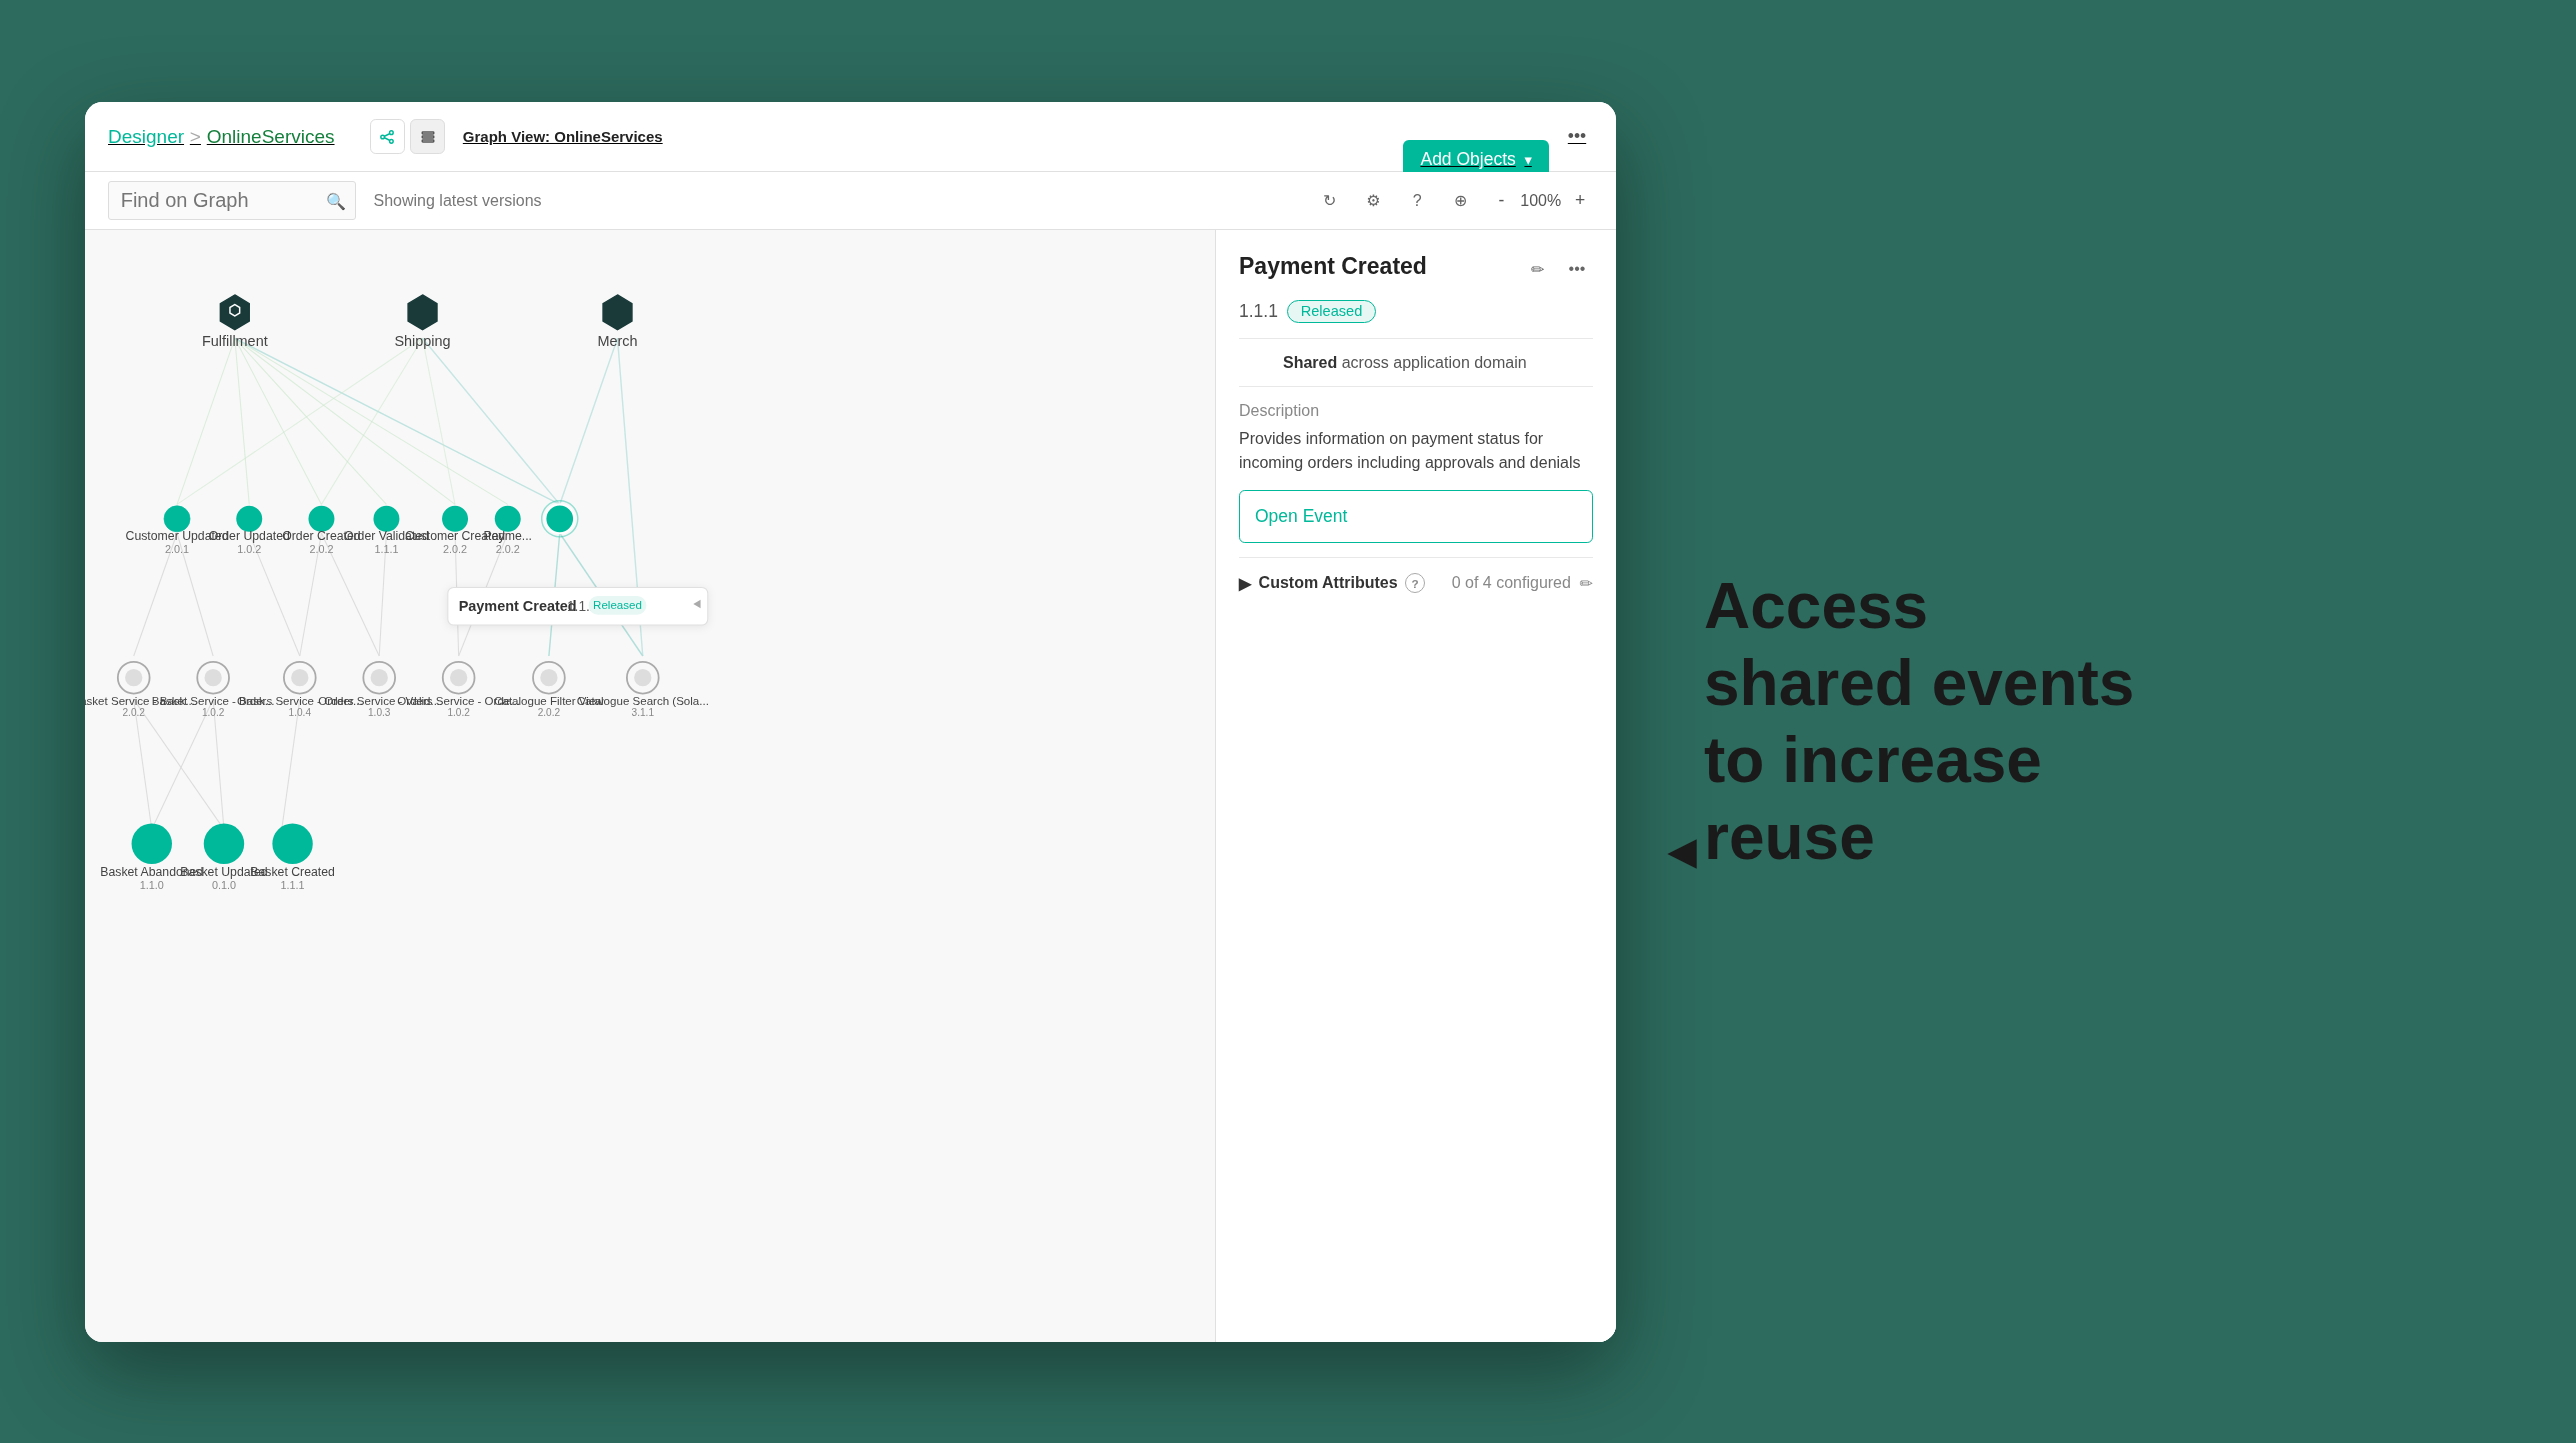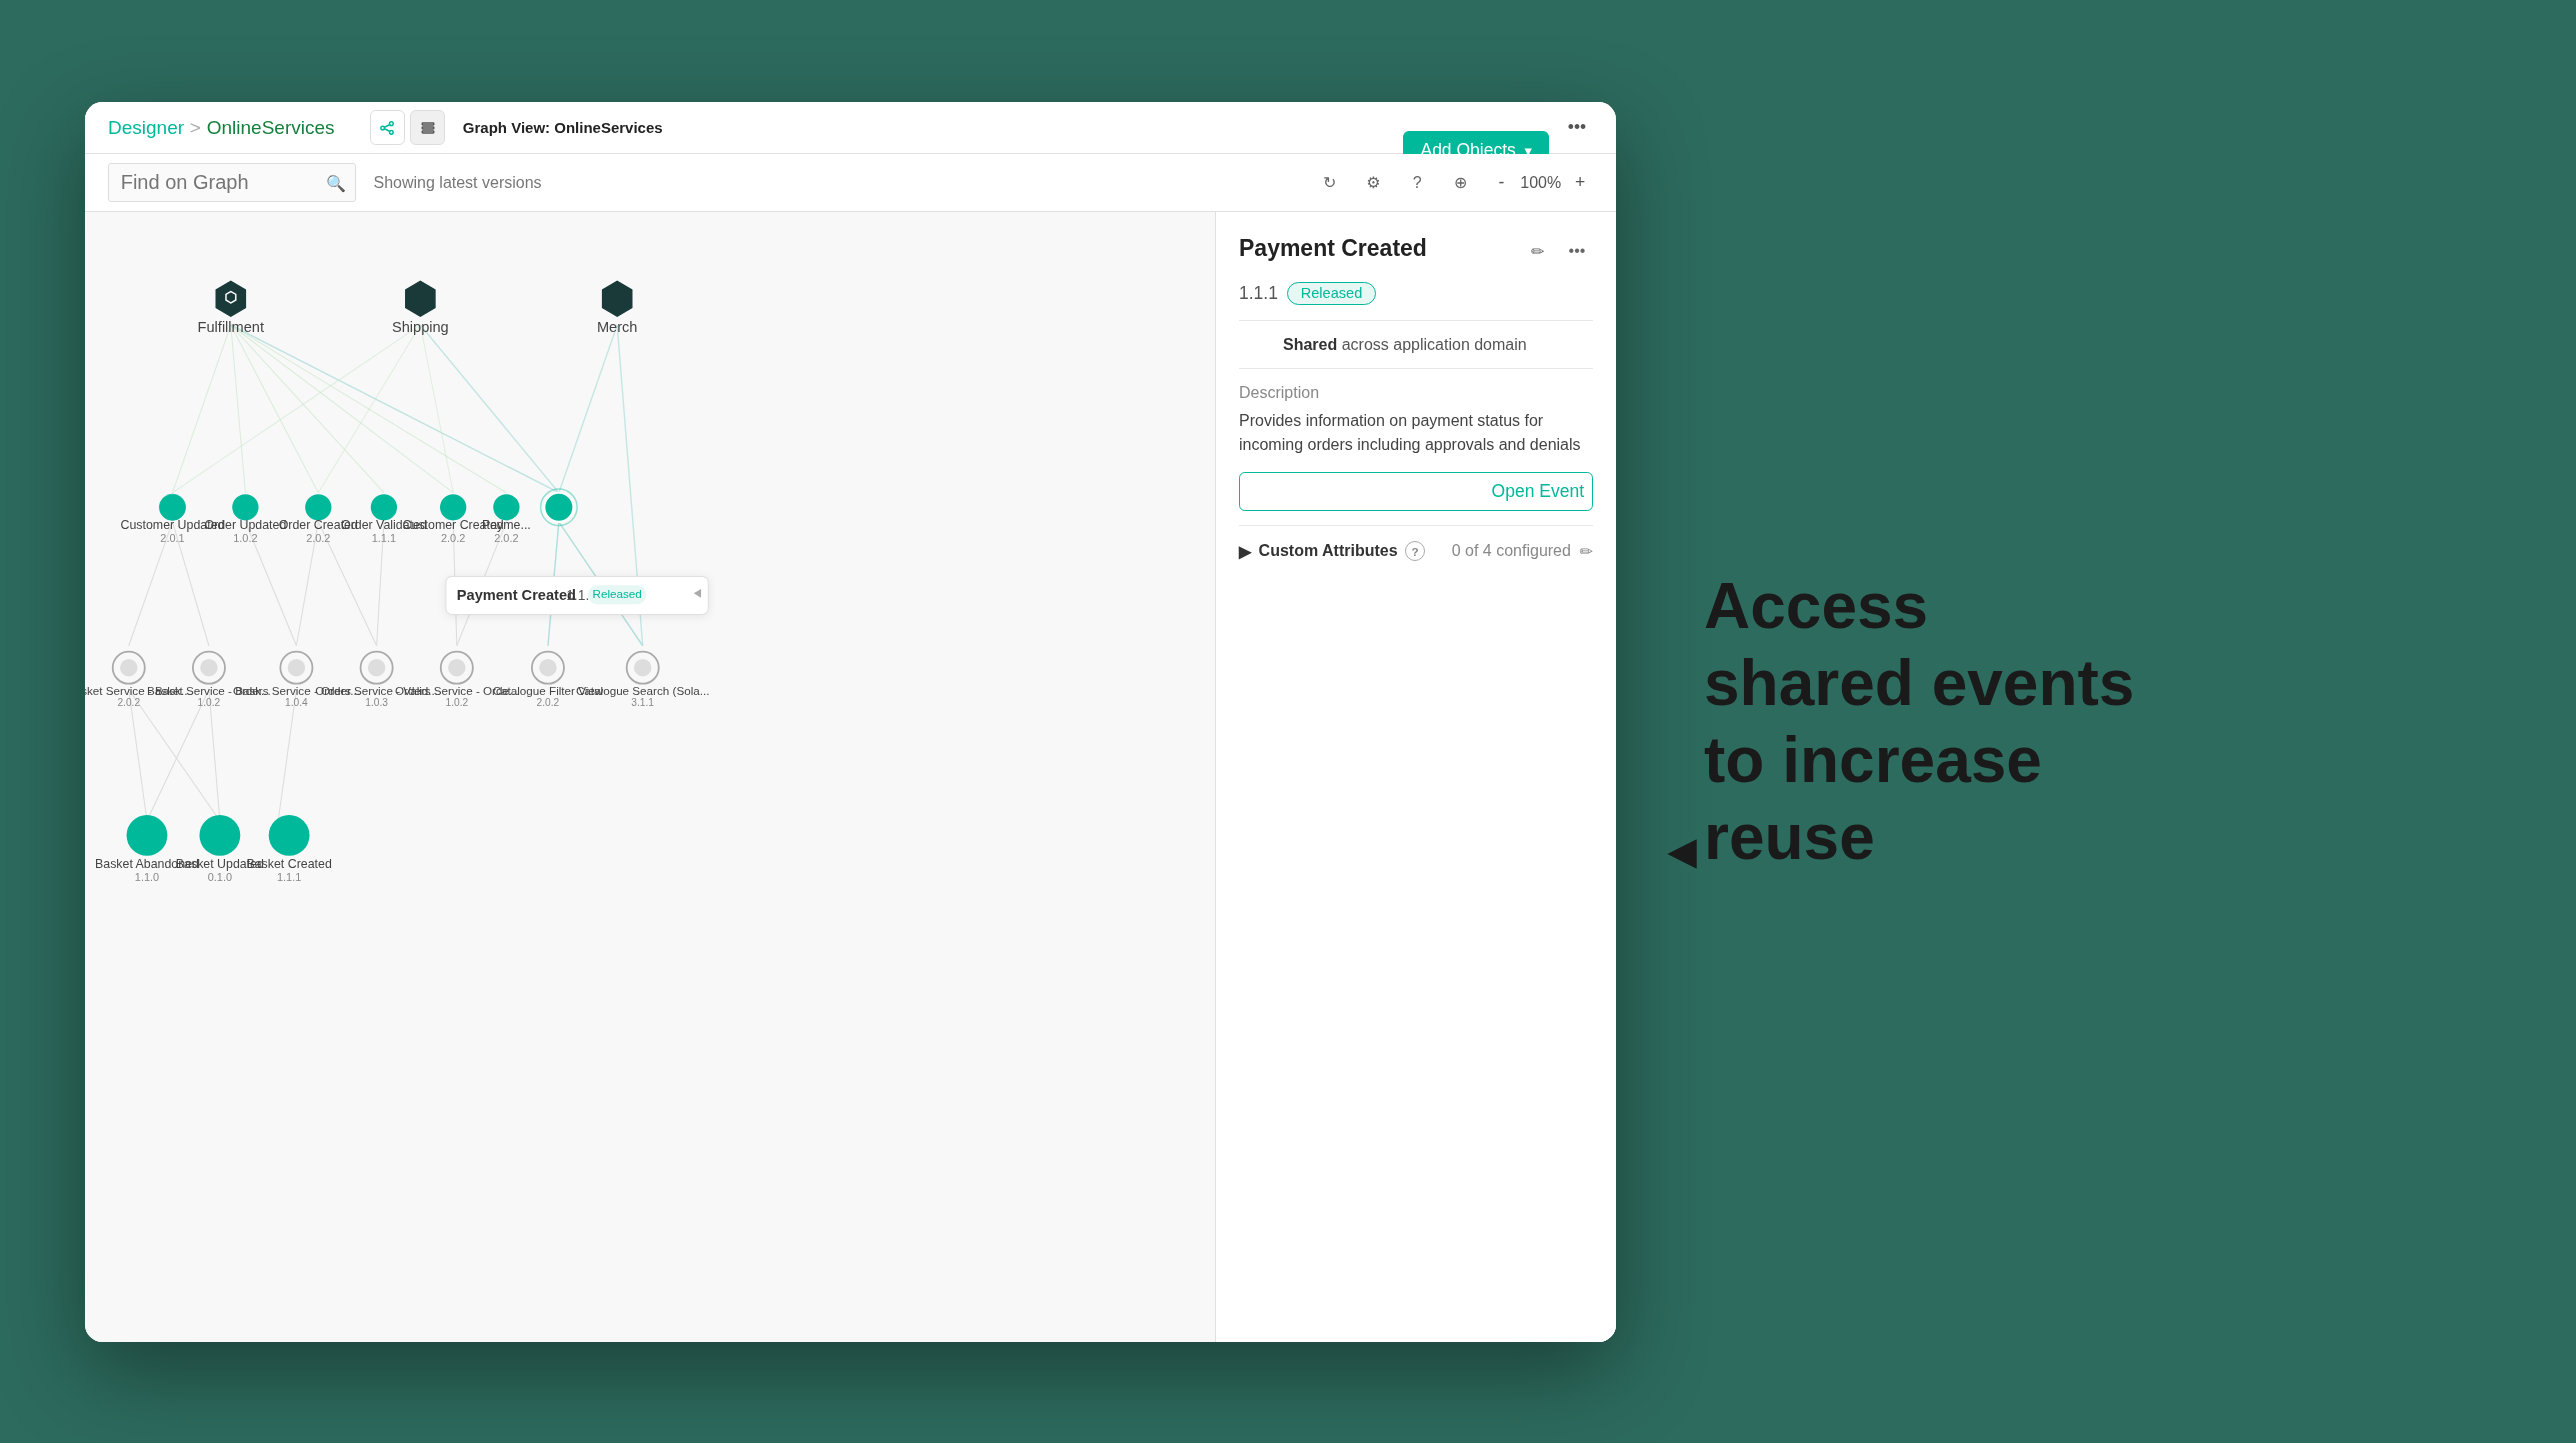--- a/index.html
+++ b/index.html
@@ -30,24 +30,25 @@
       box-shadow: 0 29px 87px rgba(0,0,0,0.4);
       display: flex;
       flex-direction: column;
     }
 
     
     .top-bar {
       background: #ffffff;
       border-bottom: 0.7px solid #e0e0e0;
       padding: 0 23px;
-      height: 52px;
+      height: 70px;
       display: flex;
       align-items: center;
       gap: 17.5px;
+      text-decoration: underline;
     }
 
     .breadcrumb {
       display: flex;
       align-items: center;
       gap: 5.8px;
       font-size: 19px;
       color: #888;
     }
 
@@ -331,25 +332,25 @@
       color: #444;
       line-height: 1.5;
     }
 
     .open-event-btn {
       width: 100%;
       background: transparent;
       border: 1.5px solid #00b89a;
       color: #00b89a;
       border-radius: 5.8px;
-      padding: 8px;
+      padding: 15px;
       font-size: 17.5px;
       font-weight: 500;
       cursor: pointer;
-      text-align: right;
+      text-align: left;
     }
 
     .custom-attrs-row {
       display: flex;
       align-items: center;
       justify-content: space-between;
     }
 
     .custom-attrs-left {
       display: flex;

